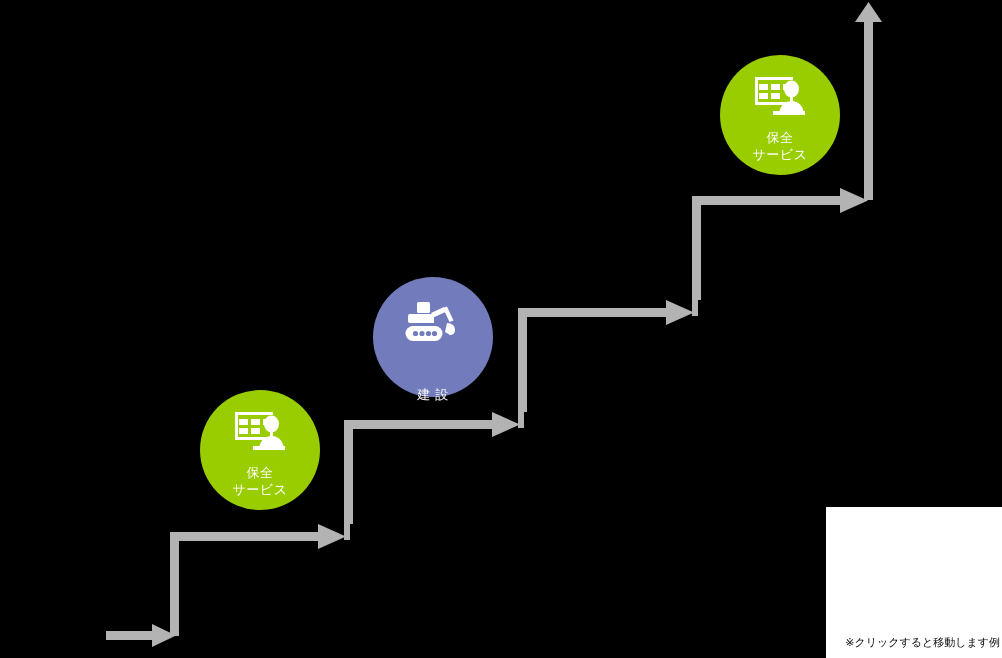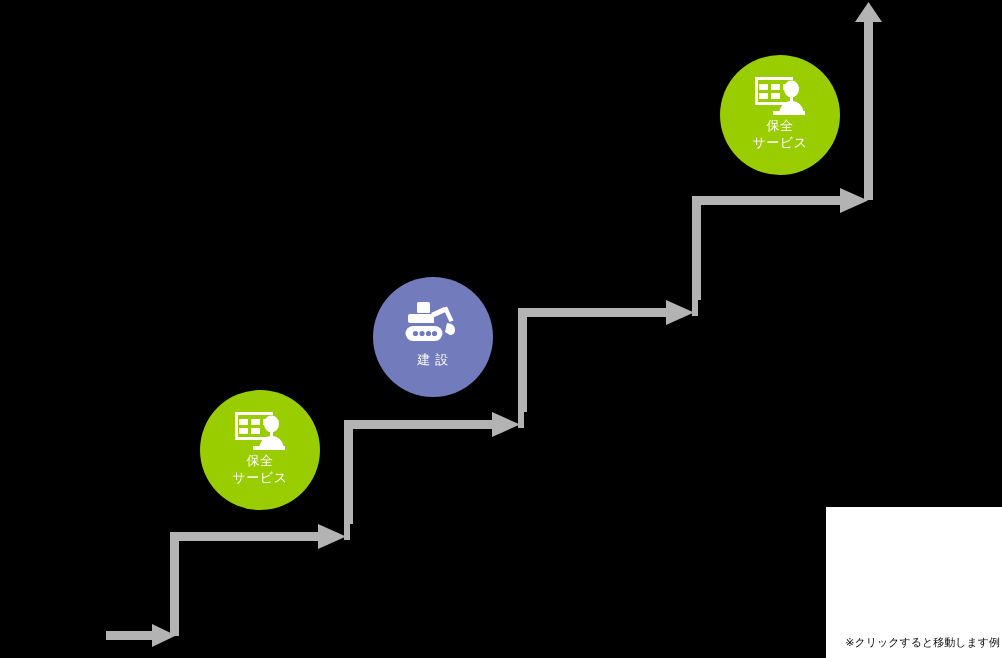--- a/index.html
+++ b/index.html
@@ -62,36 +62,36 @@
     box-sizing: border-box;
   }
   .node-icon {
     margin-top: 20px;
     width: 54px;
     height: 42px;
     display: block;
   }
   .node-icon svg { display: block; width: 100%; height: 100%; }
   .node-label {
-    margin-top: 0;
+    margin-top: 12px;
     color: #ffffff;
     font-size: 13px;
     line-height: 17px;
     text-align: center;
     letter-spacing: 0.5px;
     white-space: pre-line;
     font-weight: 500;
   }
 
   .node-green { background: #9acd00; }
   .node-red   { background: #e3001b; }
   .node-blue  { background: #727cbc; }
 
   #node-maint-low { left: 200px; top: 390px; }
-  #node-const     { left: 373px; top: 277px; }
+  #node-const     { left: 373px; top: 277px; gap: 35px; }
   #node-corp      { left: 547px; top: 167px; }
   #node-maint-top { left: 720px; top: 55px; }
 
   #node-const .node-icon { margin-top: 24px; height: 40px; width: 56px; }
   #node-const .node-label { margin-top: 10px; }
   #node-corp .node-icon { margin-top: 24px; height: 42px; width: 54px; }
   #node-corp .node-label { margin-top: 8px; }
 </style>
 </head>
 <body>

